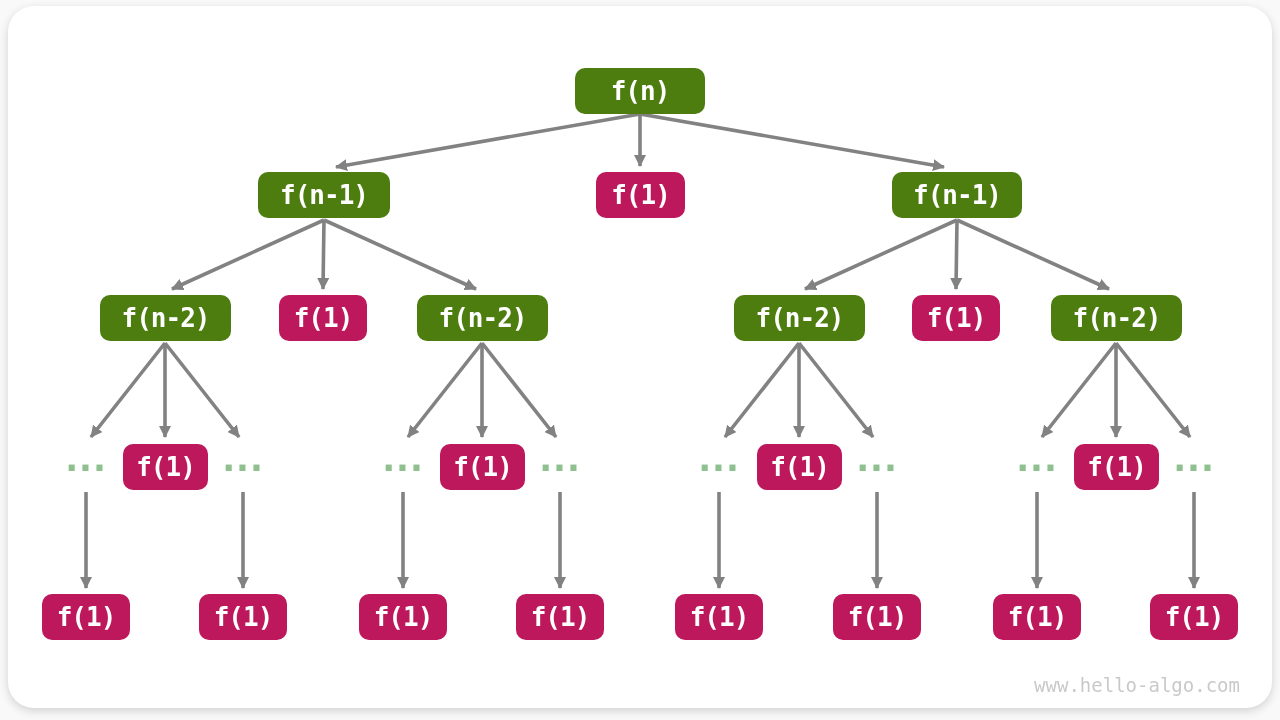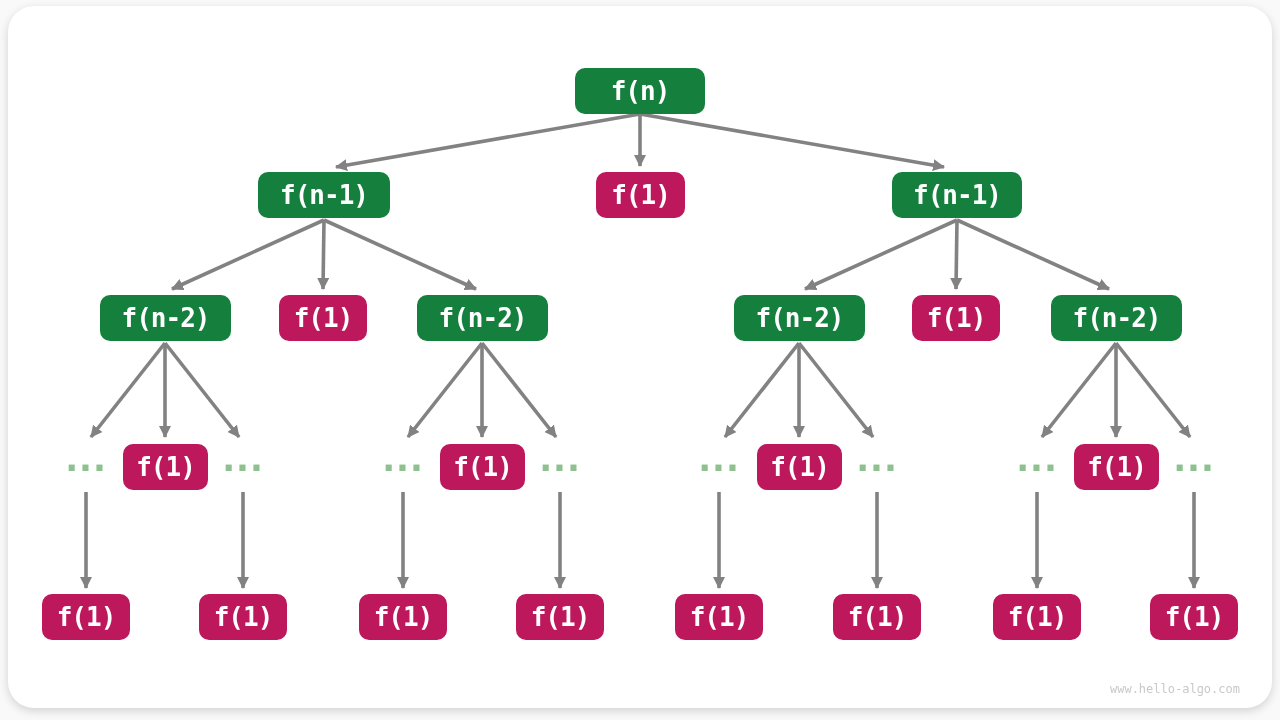--- a/index.html
+++ b/index.html
@@ -13,32 +13,32 @@
     background:#ffffff;border-radius:26px;
     box-shadow:0 3px 10px rgba(0,0,0,0.16);
   }
   .edges{position:absolute;left:0;top:0;}
   .node{
     position:absolute;height:46px;line-height:46px;text-align:center;
     color:#ffffff;font-family:"DejaVu Sans Mono",monospace;
     font-size:26px;font-weight:bold;border-radius:10px;
     letter-spacing:-1px;
   }
-  .green{background:#15803d;}
+  .green{background:#4d7c0f;}
   .teal{background:#be185d;}
   .dots{
     position:absolute;top:444px;width:60px;height:46px;
     display:flex;align-items:center;justify-content:center;
     color:#8FC08F;font-family:"DejaVu Sans",sans-serif;
     font-size:34px;font-weight:bold;letter-spacing:1px;
     transform:translateY(-8px);
   }
   .watermark{
     position:absolute;right:40px;bottom:24px;
-    color:#c9c9c9;font-size:12px;font-family:"DejaVu Sans Mono",monospace;
+    color:#c9c9c9;font-size:19px;font-family:"DejaVu Sans Mono",monospace;
   }
 </style>
 </head>
 <body>
 
 <div class="card"></div>
 
 <svg class="edges" width="1280" height="720" stroke="#828282" stroke-width="3.6" fill="none">
   <defs>
     <marker id="ah" markerUnits="userSpaceOnUse" markerWidth="14" markerHeight="14" refX="11" refY="6" orient="auto">

